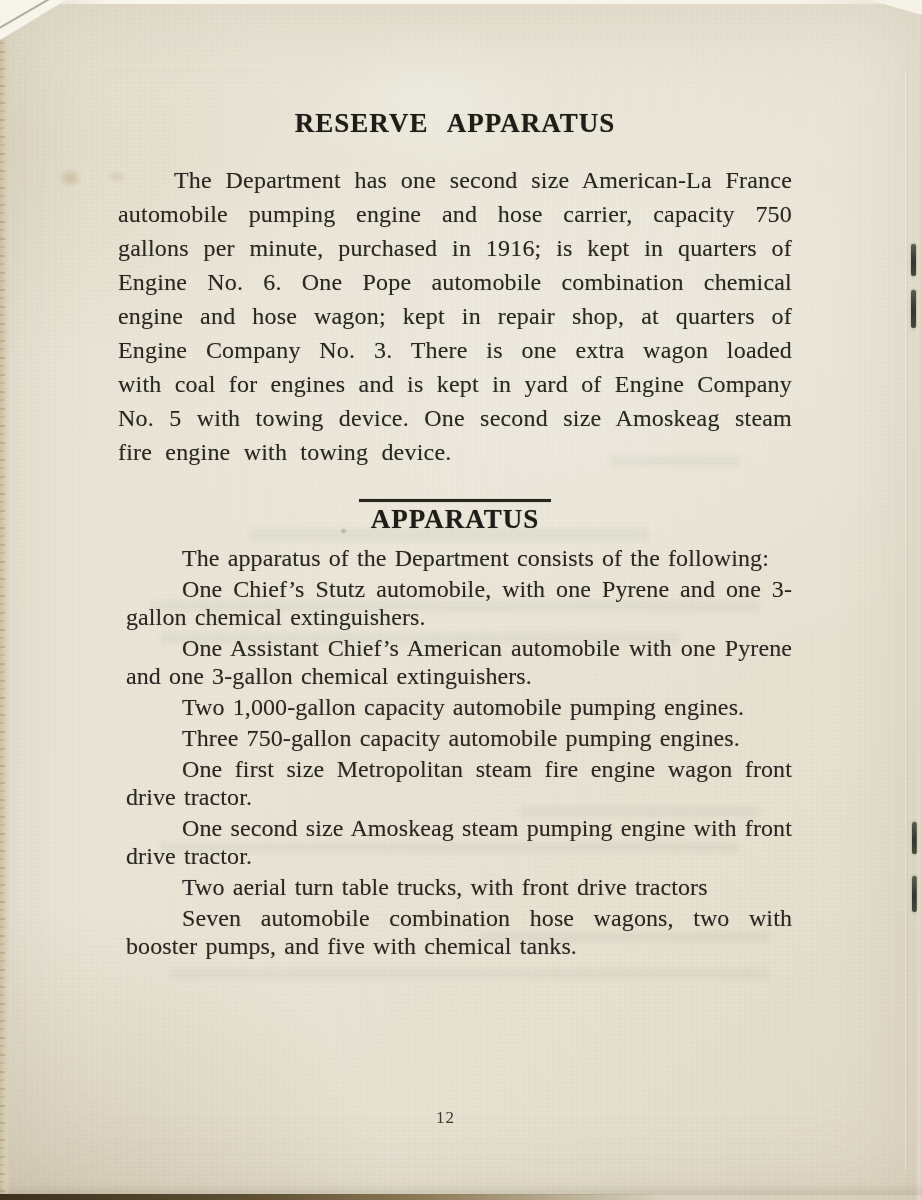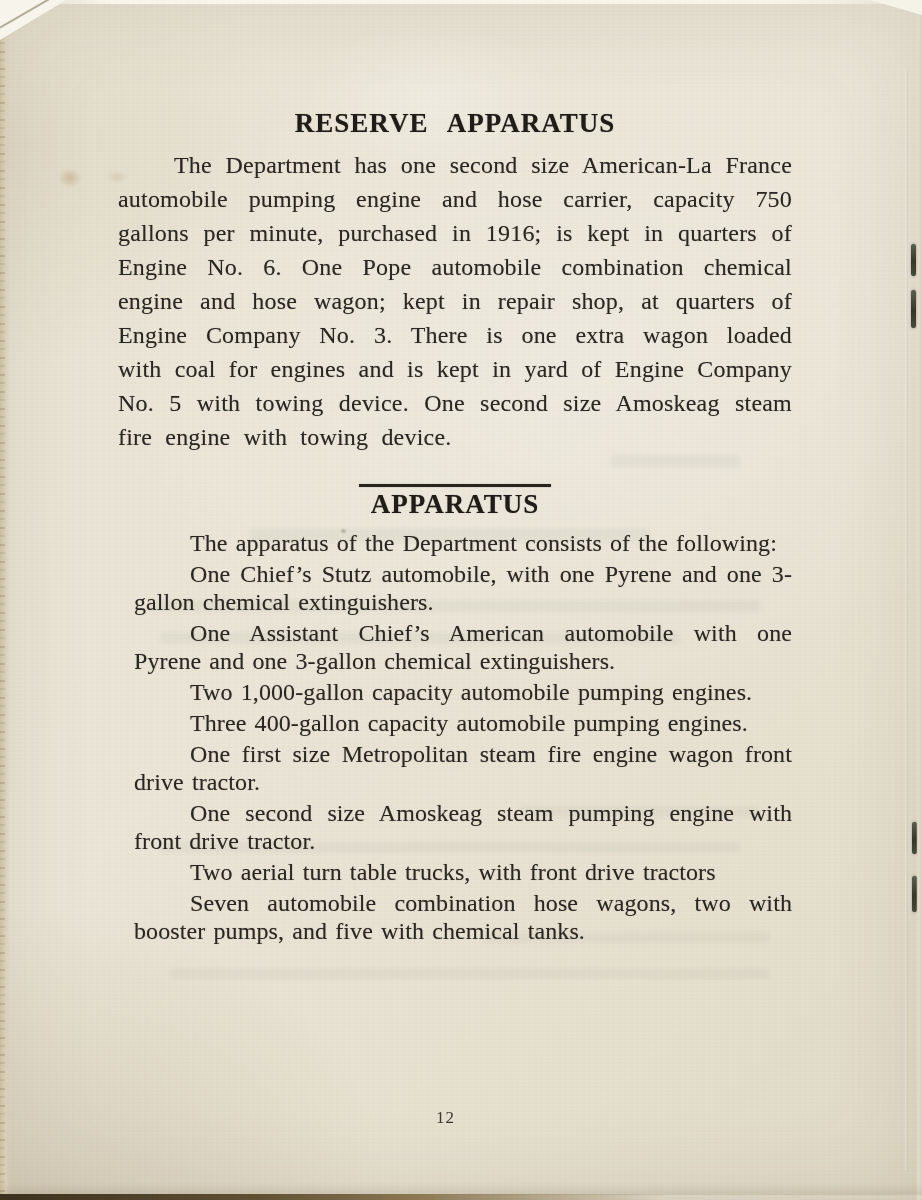--- a/index.html
+++ b/index.html
@@ -51,24 +51,24 @@
   .staple{position:absolute;width:5px;border-radius:2px;
     background:linear-gradient(to bottom,#5a5e4e,#34382c 55%,#454a3a);
     box-shadow:0 0 3px rgba(60,55,40,0.5), -2px 0 2px rgba(255,255,255,0.35);}
   
   .content{position:absolute;left:118px;top:106px;width:674px;color:#2a2722;}
   h2{
     margin:0;font-size:27px;line-height:34px;font-weight:bold;text-align:center;
     letter-spacing:1px;word-spacing:12px;color:#201d18;
     text-shadow:0 0 1px rgba(32,29,24,0.45);
   }
-  .sec1 p{margin:8px 0 0 0;font-size:24px;line-height:34px;text-align:justify;text-indent:56px;word-spacing:7px;letter-spacing:0.2px;text-shadow:0 0 1px rgba(42,39,34,0.3);}
+  .sec1 p{margin:23px 0 0 0;font-size:24px;line-height:34px;text-align:justify;text-indent:56px;word-spacing:7px;letter-spacing:0.2px;text-shadow:0 0 1px rgba(42,39,34,0.3);}
   .divider{width:192px;height:3px;background:#28251f;margin:30px auto 0 auto;box-shadow:0 0 1px rgba(40,37,31,0.6);}
   .sec2 h2{}
-  .sec2 p{margin:3px 0 0 16px;font-size:24px;line-height:28px;text-align:justify;text-indent:56px;word-spacing:2px;letter-spacing:0.1px;text-shadow:0 0 1px rgba(42,39,34,0.3);}
+  .sec2 p{margin:3px 0 0 8px;font-size:24px;line-height:28px;text-align:justify;text-indent:56px;word-spacing:2px;letter-spacing:0.1px;text-shadow:0 0 1px rgba(42,39,34,0.3);}
   .sec2 p.first{margin-top:8px;}
   .page-number{position:absolute;left:436px;top:1108px;font-size:17px;color:#3a372f;letter-spacing:1px;}
   .watermark{
     position:absolute;right:46px;top:1120px;
     font-family:"Liberation Sans", sans-serif;font-size:28px;color:#8b8477;letter-spacing:0.5px;opacity:0.95;
   }
 </style>
 </head>
 <body>
 
@@ -97,21 +97,21 @@
     </section>
 
     <div class="divider"></div>
 
     <section class="sec2">
       <h2>APPARATUS</h2>
       <p class="first">The apparatus of the Department consists of the following:</p>
       <p>One Chief’s Stutz automobile, with one Pyrene and one 3-gallon chemical extinguishers.</p>
       <p>One Assistant Chief’s American automobile with one Pyrene and one 3-gallon chemical extinguishers.</p>
       <p>Two 1,000-gallon capacity automobile pumping engines.</p>
-      <p>Three 400-gallon capacity automobile pumping engines.</p>
+      <p>Three 750-gallon capacity automobile pumping engines.</p>
       <p>One first size Metropolitan steam fire engine wagon front drive tractor.</p>
       <p>One second size Amoskeag steam pumping engine with front drive tractor.</p>
       <p>Two aerial turn table trucks, with front drive tractors</p>
       <p>Seven automobile combination hose wagons, two with booster pumps, and five with chemical tanks.</p>
     </section>
   </div>
 
   <div class="page-number">12</div>
 
   <div class="staple" style="right:6px;top:244px;height:32px;"></div>

